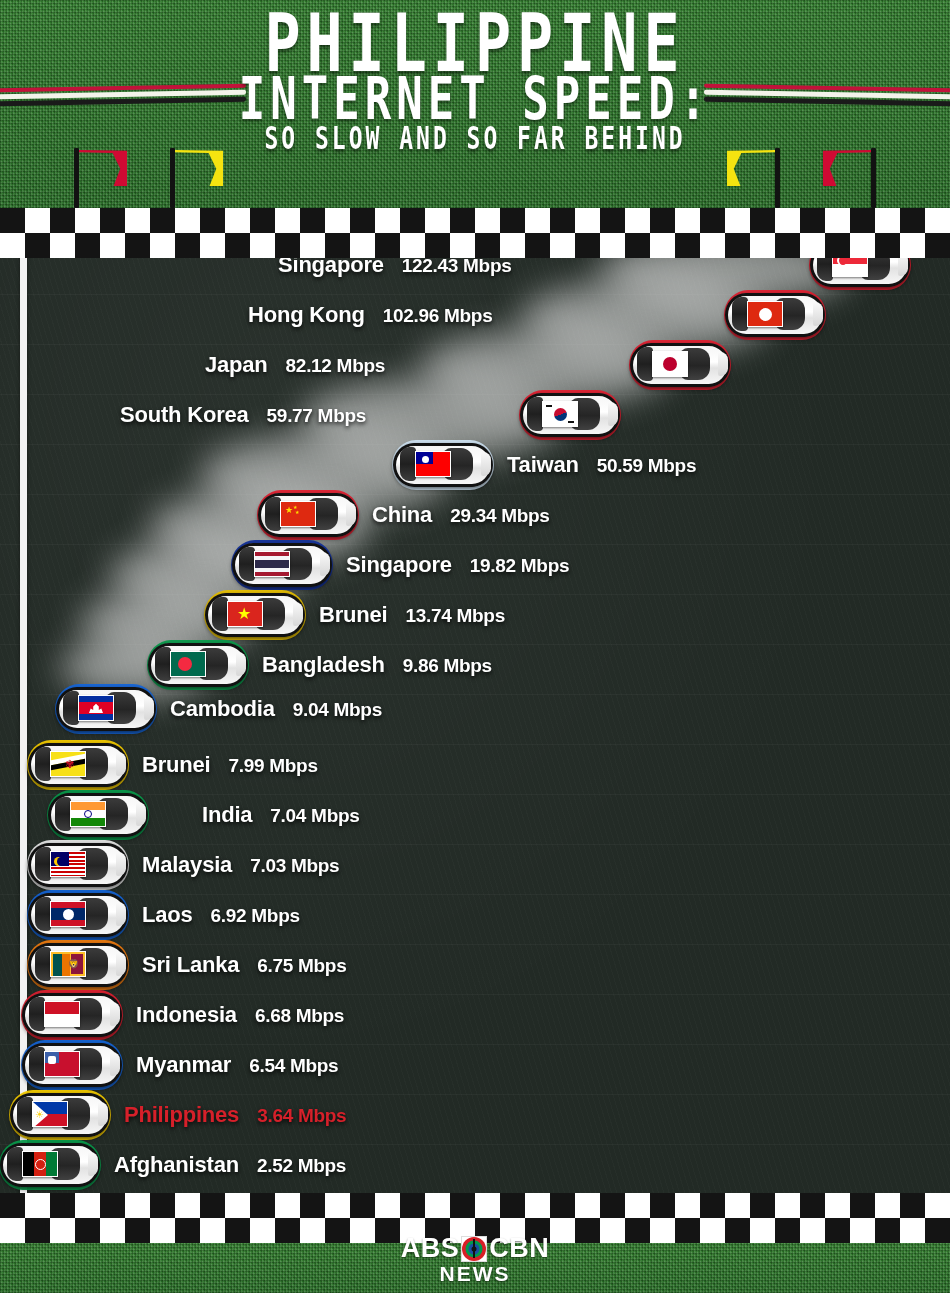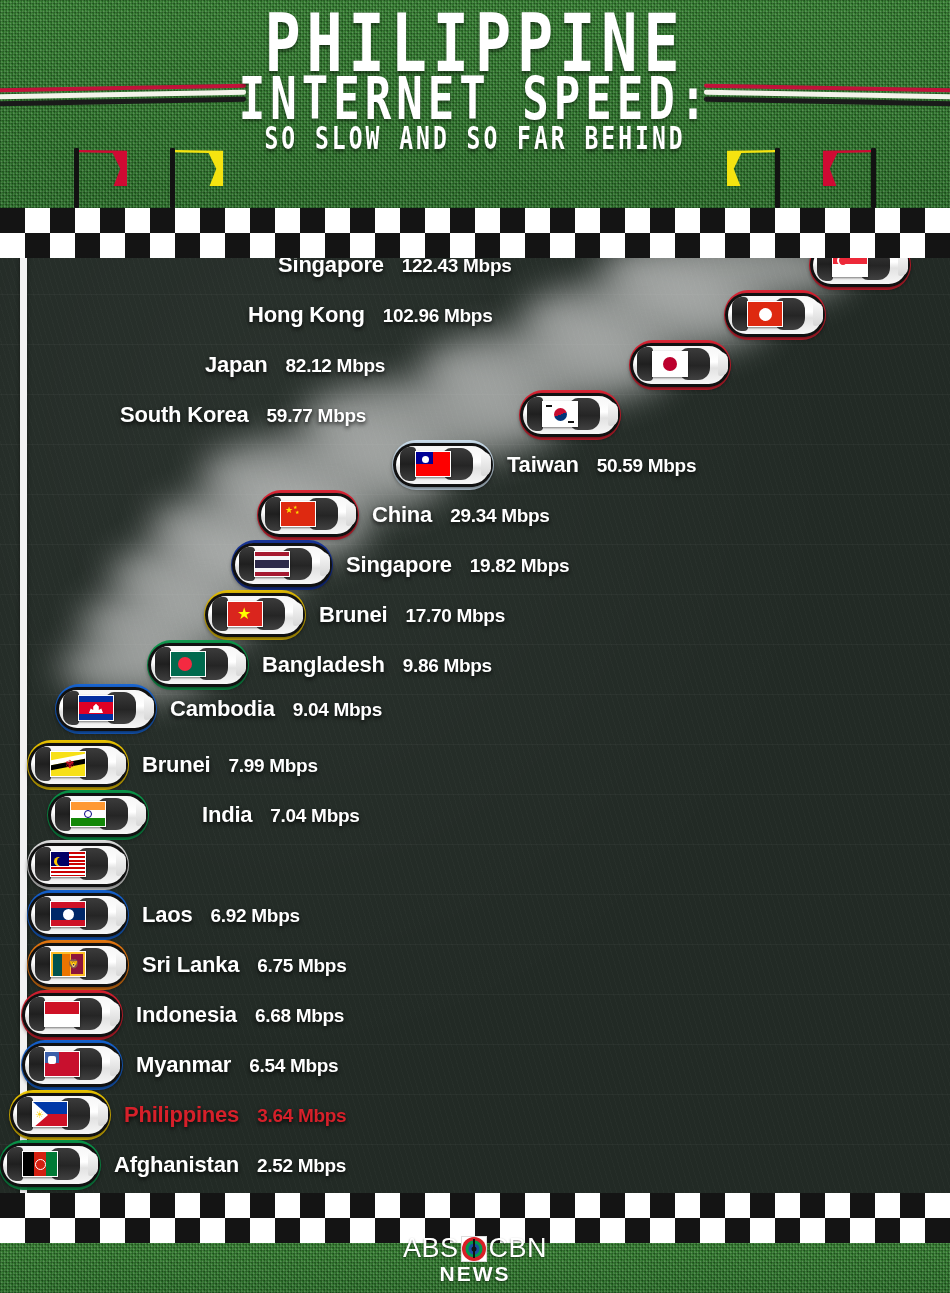--- a/index.html
+++ b/index.html
@@ -151,21 +151,21 @@
   }
   .row.hl .cname, .row.hl .cspeed { color:#d6202a; }
 
   
   .logo {
     position:absolute; top:1233px; left:0; width:950px;
     text-align:center; z-index:8;
   }
   .logo-top {
     display:inline-flex; align-items:center; justify-content:center;
-    font-size:27px; font-weight:normal; color:#fff; letter-spacing:.5px;
+    font-size:27px; font-weight:bold; color:#fff; letter-spacing:.5px;
     text-shadow:0 1px 2px rgba(0,0,0,.5);
   }
   .logo-mark {
     display:inline-block; position:relative; width:26px; height:26px;
     margin:0 2px; background:#fff; border:1px solid #ddd;
   }
   .logo-mark i {
     position:absolute; border-radius:50%; left:50%; top:54%;
     transform:translate(-50%,-50%); display:block;
   }
@@ -398,21 +398,21 @@
       <div class="cabin"></div>
       <div class="tail"></div>
       <div class="flag">
               <div class="fs" style="top:0;height:100%;background:#da251d"></div>
                 <div style="position:absolute;left:50%;top:50%;margin:-8px 0 0 -8px;color:#ffff00;font-size:16px;line-height:16px">★</div>
             </div>
     </div>
           <div style="width:14px;flex:0 0 14px"></div>
     <div class="label">
       <span class="cname">Brunei</span>
-      <span class="cspeed">17.70 Mbps</span>
+      <span class="cspeed">13.74 Mbps</span>
     </div>
         </div>
         <div class="row" style="top: 400px;">
           <div style="width:148px;flex:0 0 148px"></div>
     <div class="car" style="--rim:#0a9b4c">
       <div class="rim"></div>
       <div class="shell"></div>
       <div class="hoodside"></div>
       <div class="cabin"></div>
       <div class="tail"></div>
@@ -500,20 +500,24 @@
       <div class="cabin"></div>
       <div class="tail"></div>
       <div class="flag">
               <div class="fs" style="top:0;height:100%;background:repeating-linear-gradient(180deg,#cc0001 0 1.9px,#fff 1.9px 3.8px)"></div>
                  <div style="position:absolute;left:0;top:0;width:52%;height:57%;background:#010066"></div>
                  <div style="position:absolute;left:3px;top:5px;width:9px;height:9px;border-radius:50%;background:#ffcc00"></div>
                  <div style="position:absolute;left:6px;top:5px;width:8px;height:9px;border-radius:50%;background:#010066"></div>
             </div>
     </div>
           <div style="width:14px;flex:0 0 14px"></div>
+    <div class="label">
+      <span class="cname">Malaysia</span>
+      <span class="cspeed">7.03 Mbps</span>
+    </div>
         </div>
         <div class="row" style="top: 650px;">
           <div style="width:28px;flex:0 0 28px"></div>
     <div class="car" style="--rim:#1565d8">
       <div class="rim"></div>
       <div class="shell"></div>
       <div class="hoodside"></div>
       <div class="cabin"></div>
       <div class="tail"></div>
       <div class="flag">

